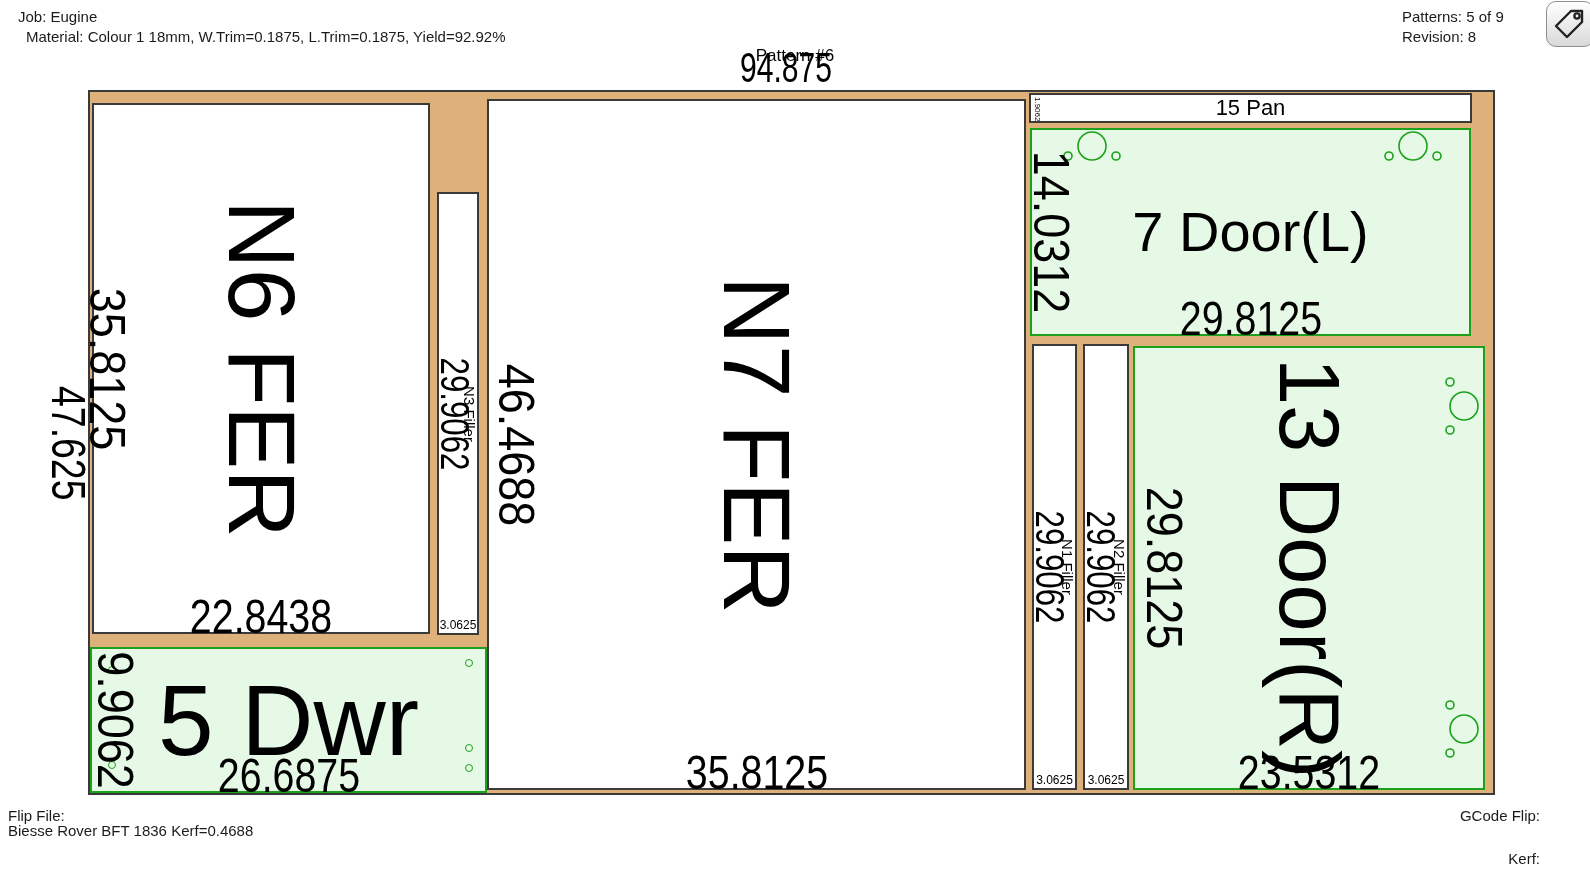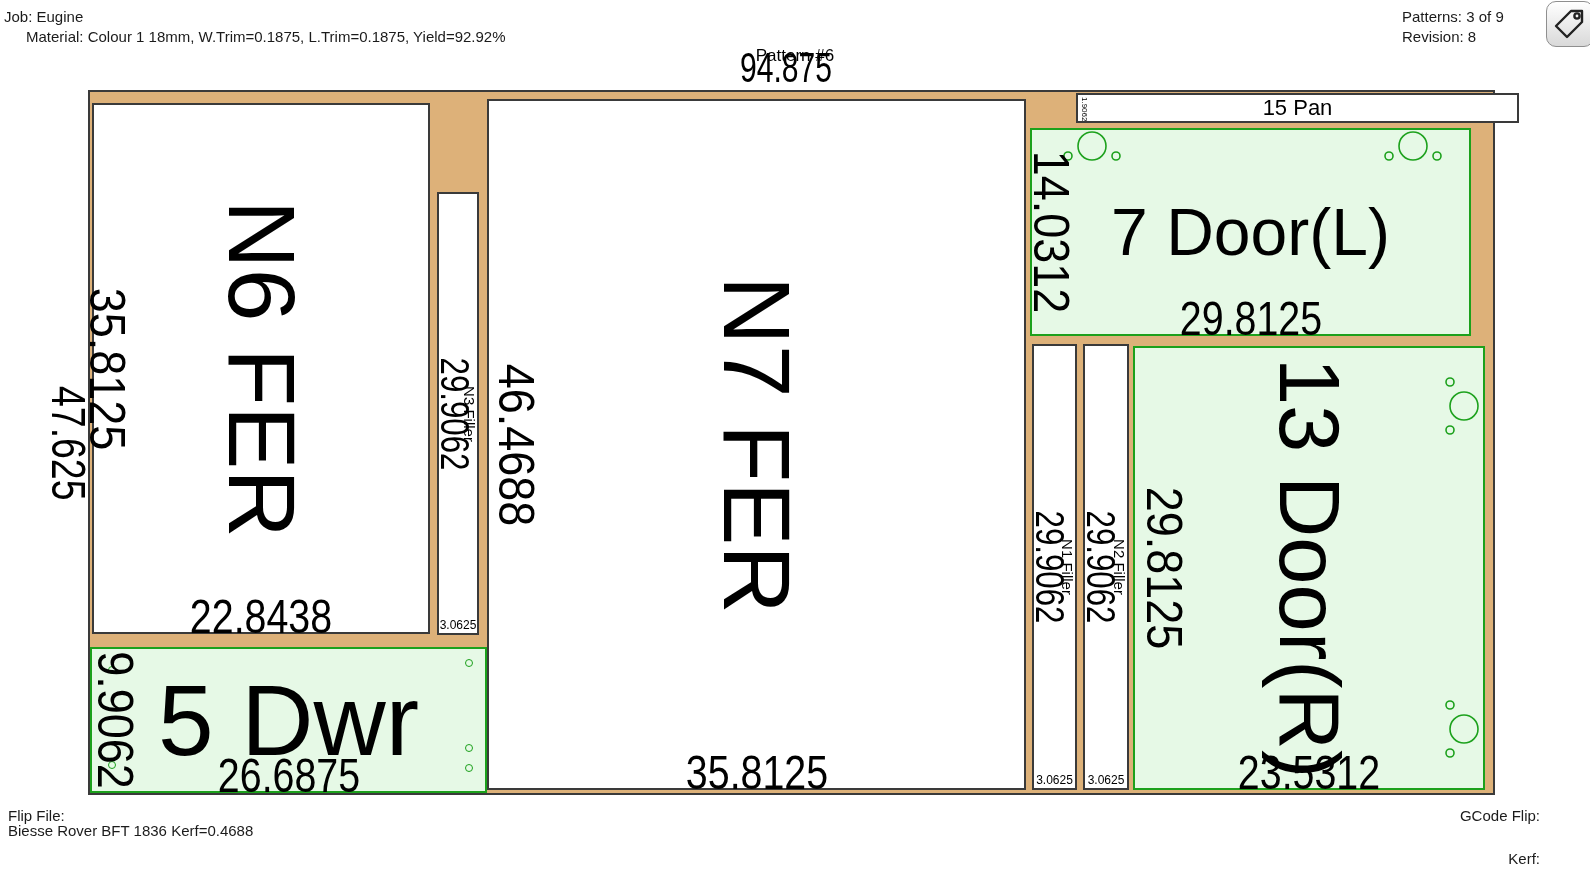--- a/index.html
+++ b/index.html
@@ -48,53 +48,53 @@
   #top-dim{position:absolute;left:586px;top:46px;width:400px;text-align:center;
            font-size:43px;transform:scaleX(0.7);line-height:1;}
   #pattern-title{position:absolute;left:685px;top:47px;width:220px;text-align:center;
                  font-size:17px;z-index:5;line-height:1;}
   #sheet-h-dim{position:absolute;left:44px;top:386px;writing-mode:vertical-rl;
                font-size:48px;transform:scaleY(0.78);transform-origin:top center;line-height:1;}
   
   #p-n6    {left:2px;   top:11px;  width:338px;height:531px;}
   #p-n3    {left:347px; top:100px; width:42px; height:443px;}
   #p-n7    {left:397px; top:7px;   width:539px;height:691px;}
-  #p-pan15 {left:986px; top:1px;   width:443px;height:30px;}
+  #p-pan15 {left:939px; top:1px;   width:443px;height:30px;}
   #p-door7 {left:940px; top:36px;  width:441px;height:208px;}
   #p-n1    {left:942px; top:252px; width:45px; height:446px;}
   #p-n2    {left:993px; top:252px; width:46px; height:446px;}
   #p-door13{left:1043px;top:254px; width:352px;height:444px;}
   #p-dwr5  {left:0px;   top:555px; width:397px;height:146px;}
 
   #p-n6 .clabel,#p-n7 .clabel{font-size:95px;}
   #p-door13 .clabel{font-size:85px;}
-  #p-door7 .clabel{font-size:66px;}
+  #p-door7 .clabel{font-size:56px;}
   #p-dwr5 .clabel{font-size:100px;}
 
   .hinge{position:absolute;}
   .hinge svg circle{fill:none;stroke:var(--offcut-border,#1CA11C);stroke-width:1.6;}
   .drill{position:absolute;width:8px;height:8px;border:1.5px solid var(--offcut-border,#1CA11C);
          border-radius:50%;box-sizing:border-box;}
 
   
   #tag-button{
     position:absolute;left:1546px;top:1px;width:46px;height:44px;
     border:1px solid #8f8f8f;border-radius:10px;
     background:linear-gradient(#ffffff,#d9d9d9);
     cursor:pointer;
   }
   #tag-button svg{position:absolute;left:5px;top:5px;}
   #tag-button svg *{fill:none;stroke:#222;stroke-width:2.4;stroke-linejoin:round;}
 </style>
 </head>
 <body>
 
-<div class="txt" style="left:4px;top:7px;">Job: Eugine</div>
+<div class="txt" style="left:18px;top:7px;">Job: Eugine</div>
 <div class="txt" style="left:26px;top:27px;">Material: Colour 1 18mm, W.Trim=0.1875, L.Trim=0.1875, Yield=92.92%</div>
-<div class="txt" style="left:1402px;top:7px;">Patterns: 3 of 9</div>
+<div class="txt" style="left:1402px;top:7px;">Patterns: 5 of 9</div>
 <div class="txt" style="left:1402px;top:27px;">Revision: 8</div>
 
 <div id="tag-button">
   <span>
     <svg width="34" height="34" viewBox="0 0 34 34">
       <polygon points="4,19 19,4 30,4 30,15 15,30"></polygon>
       <circle cx="25" cy="9" r="2.6"></circle>
     </svg>
   </span>
 </div>

